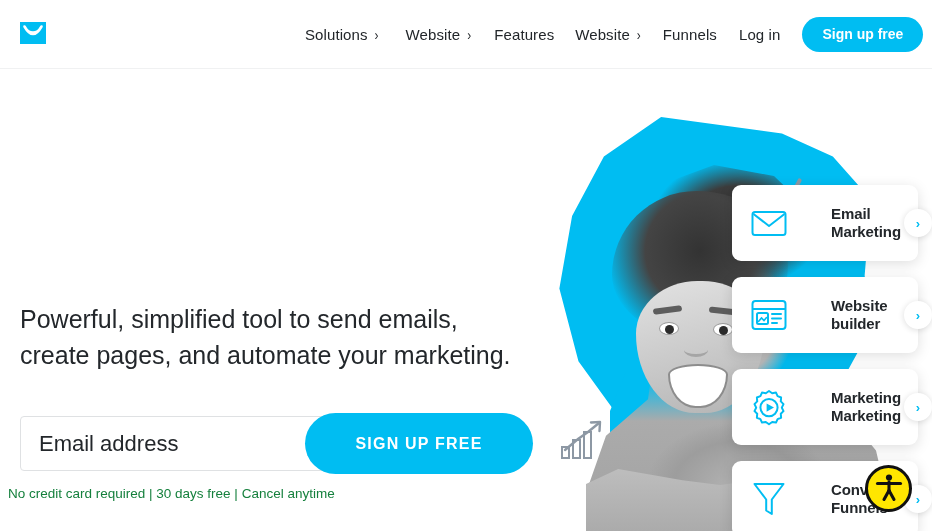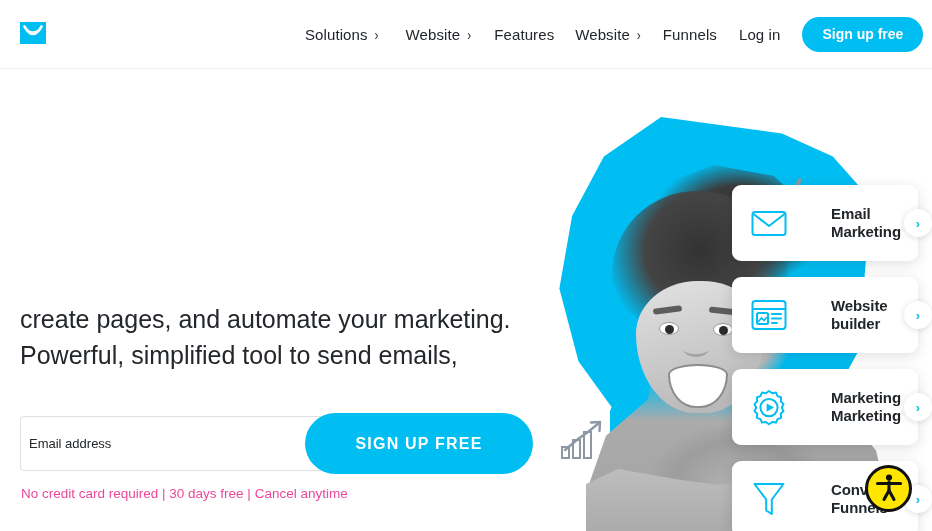--- a/index.html
+++ b/index.html
@@ -117,45 +117,45 @@
     position: absolute; left: 20px; top: 347px;
     width: 499px; height: 55px;
     z-index: 14;
   }
   .email-input {
     position: absolute; left: 0; top: 0;
     width: 499px; height: 55px;
     border: 1px solid #dfe1e3;
     border-radius: 4px;
     background: #ffffff;
-    font-size: 13px;
+    font-size: 22px;
     color: #0c4a6e;
-    padding: 0 8px;
+    padding: 0 18px;
     font-family: "Liberation Sans", sans-serif;
     outline: none;
   }
   .email-input::placeholder { color: #23272b; opacity: 1; }
   .btn-signup-hero {
     position: absolute; right: -14px; top: -3px;
     width: 228px; height: 61px;
     background: #00BDF2;
     color: #ffffff;
     border: none;
     border-radius: 31px;
     font-size: 16px;
     font-weight: bold;
     letter-spacing: 1.2px;
     cursor: pointer;
     font-family: "Liberation Sans", sans-serif;
   }
 
   .form-note {
-    position: absolute; left: 21px; top: 417px;
+    position: absolute; left: 8px; top: 417px;
     font-size: 13.5px;
-    color: #ec4899;
+    color: #15803d;
     z-index: 12;
   }
 
   
   .art {
     position: absolute; left: 0; top: 0;
     width: 932px; height: 462px;
     z-index: 6;
     pointer-events: none;
   }
@@ -409,22 +409,22 @@
         <rect x="13" y="21" width="7" height="18" fill="none" stroke="#8d98a4" stroke-width="2"></rect>
         <rect x="24" y="13" width="7" height="26" fill="none" stroke="#8d98a4" stroke-width="2"></rect>
         <path d="M5 31 L18 20 L28 13 L39 4" fill="none" stroke="#8d98a4" stroke-width="2.4" stroke-linecap="round"></path>
         <path d="M31 3.5 L40 3 L39.5 12" fill="none" stroke="#8d98a4" stroke-width="2.4" stroke-linecap="round" stroke-linejoin="round"></path>
       </svg>
     </div>
   </div>
 
 
   <div class="subhead">
+    <div>Powerful, simplified tool to send emails,</div>
     <div>create pages, and automate your marketing.</div>
-    <div>Powerful, simplified tool to send emails,</div>
   </div>
 
   <div class="signup-form">
     <input class="email-input" type="email" placeholder="Email address" style="">
     <button class="btn-signup-hero">SIGN UP FREE</button>
   </div>
 
   <div class="form-note">No credit card required | 30 days free | Cancel anytime</div>
 
   <div class="cards">

